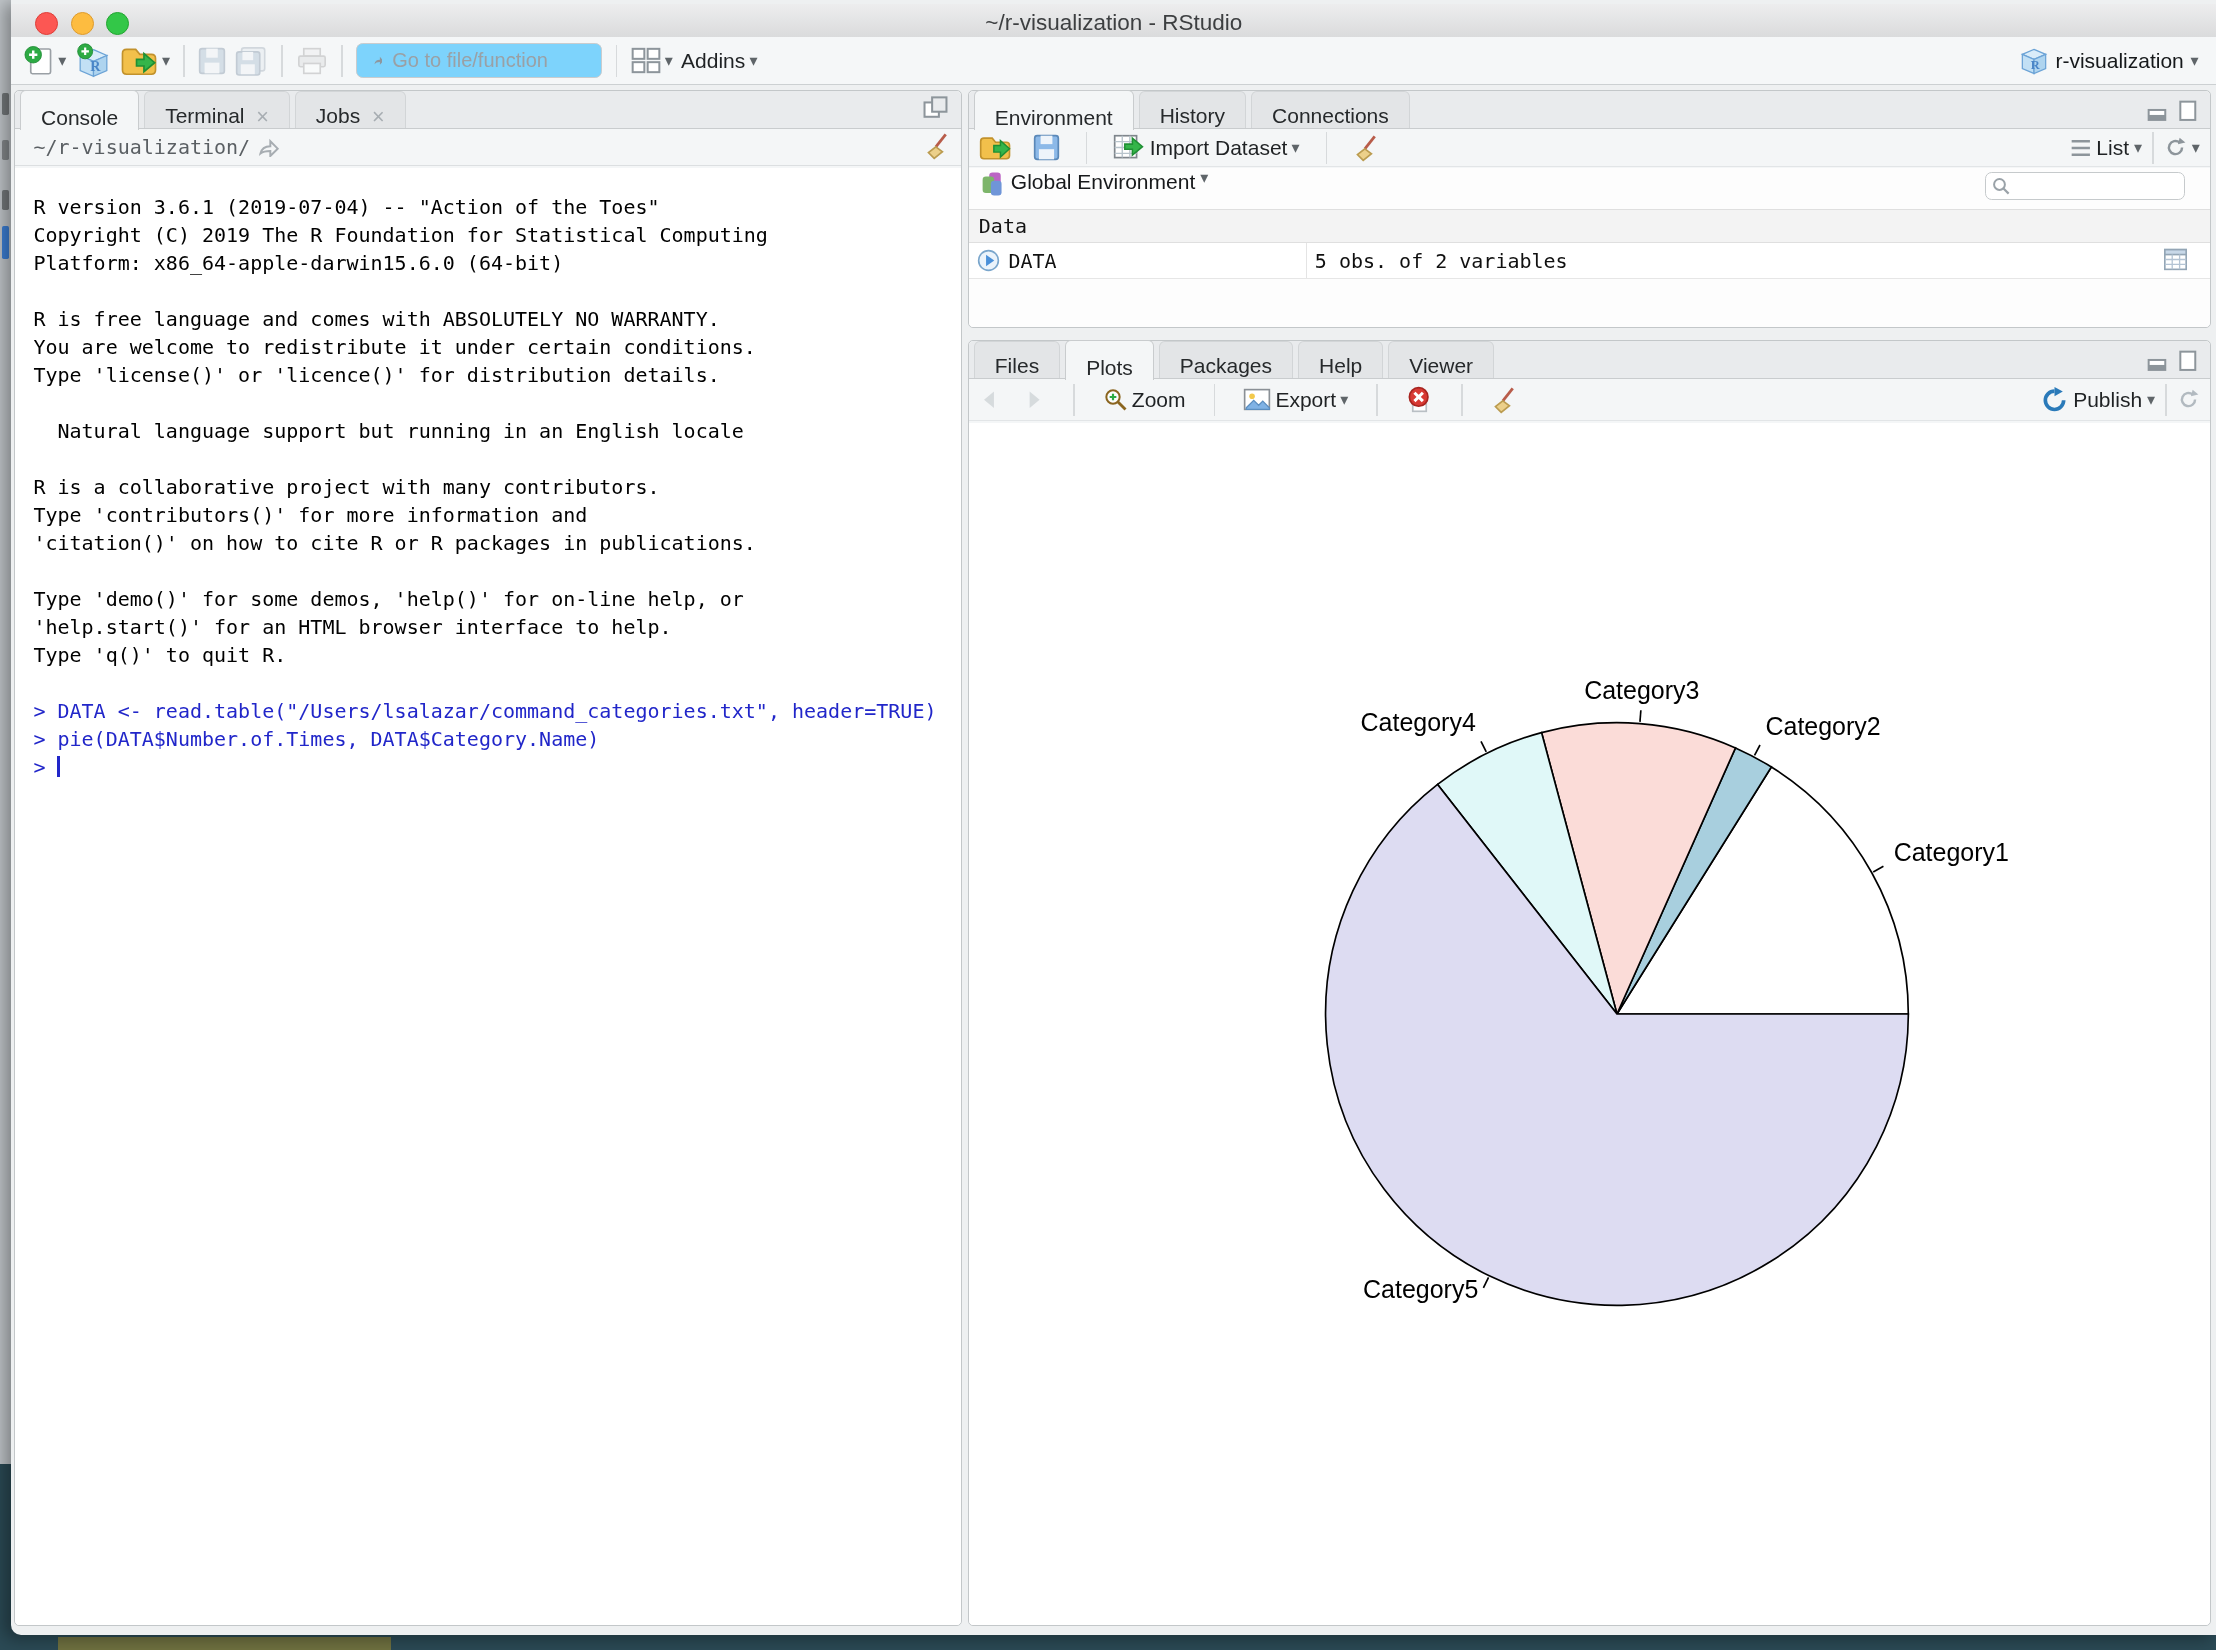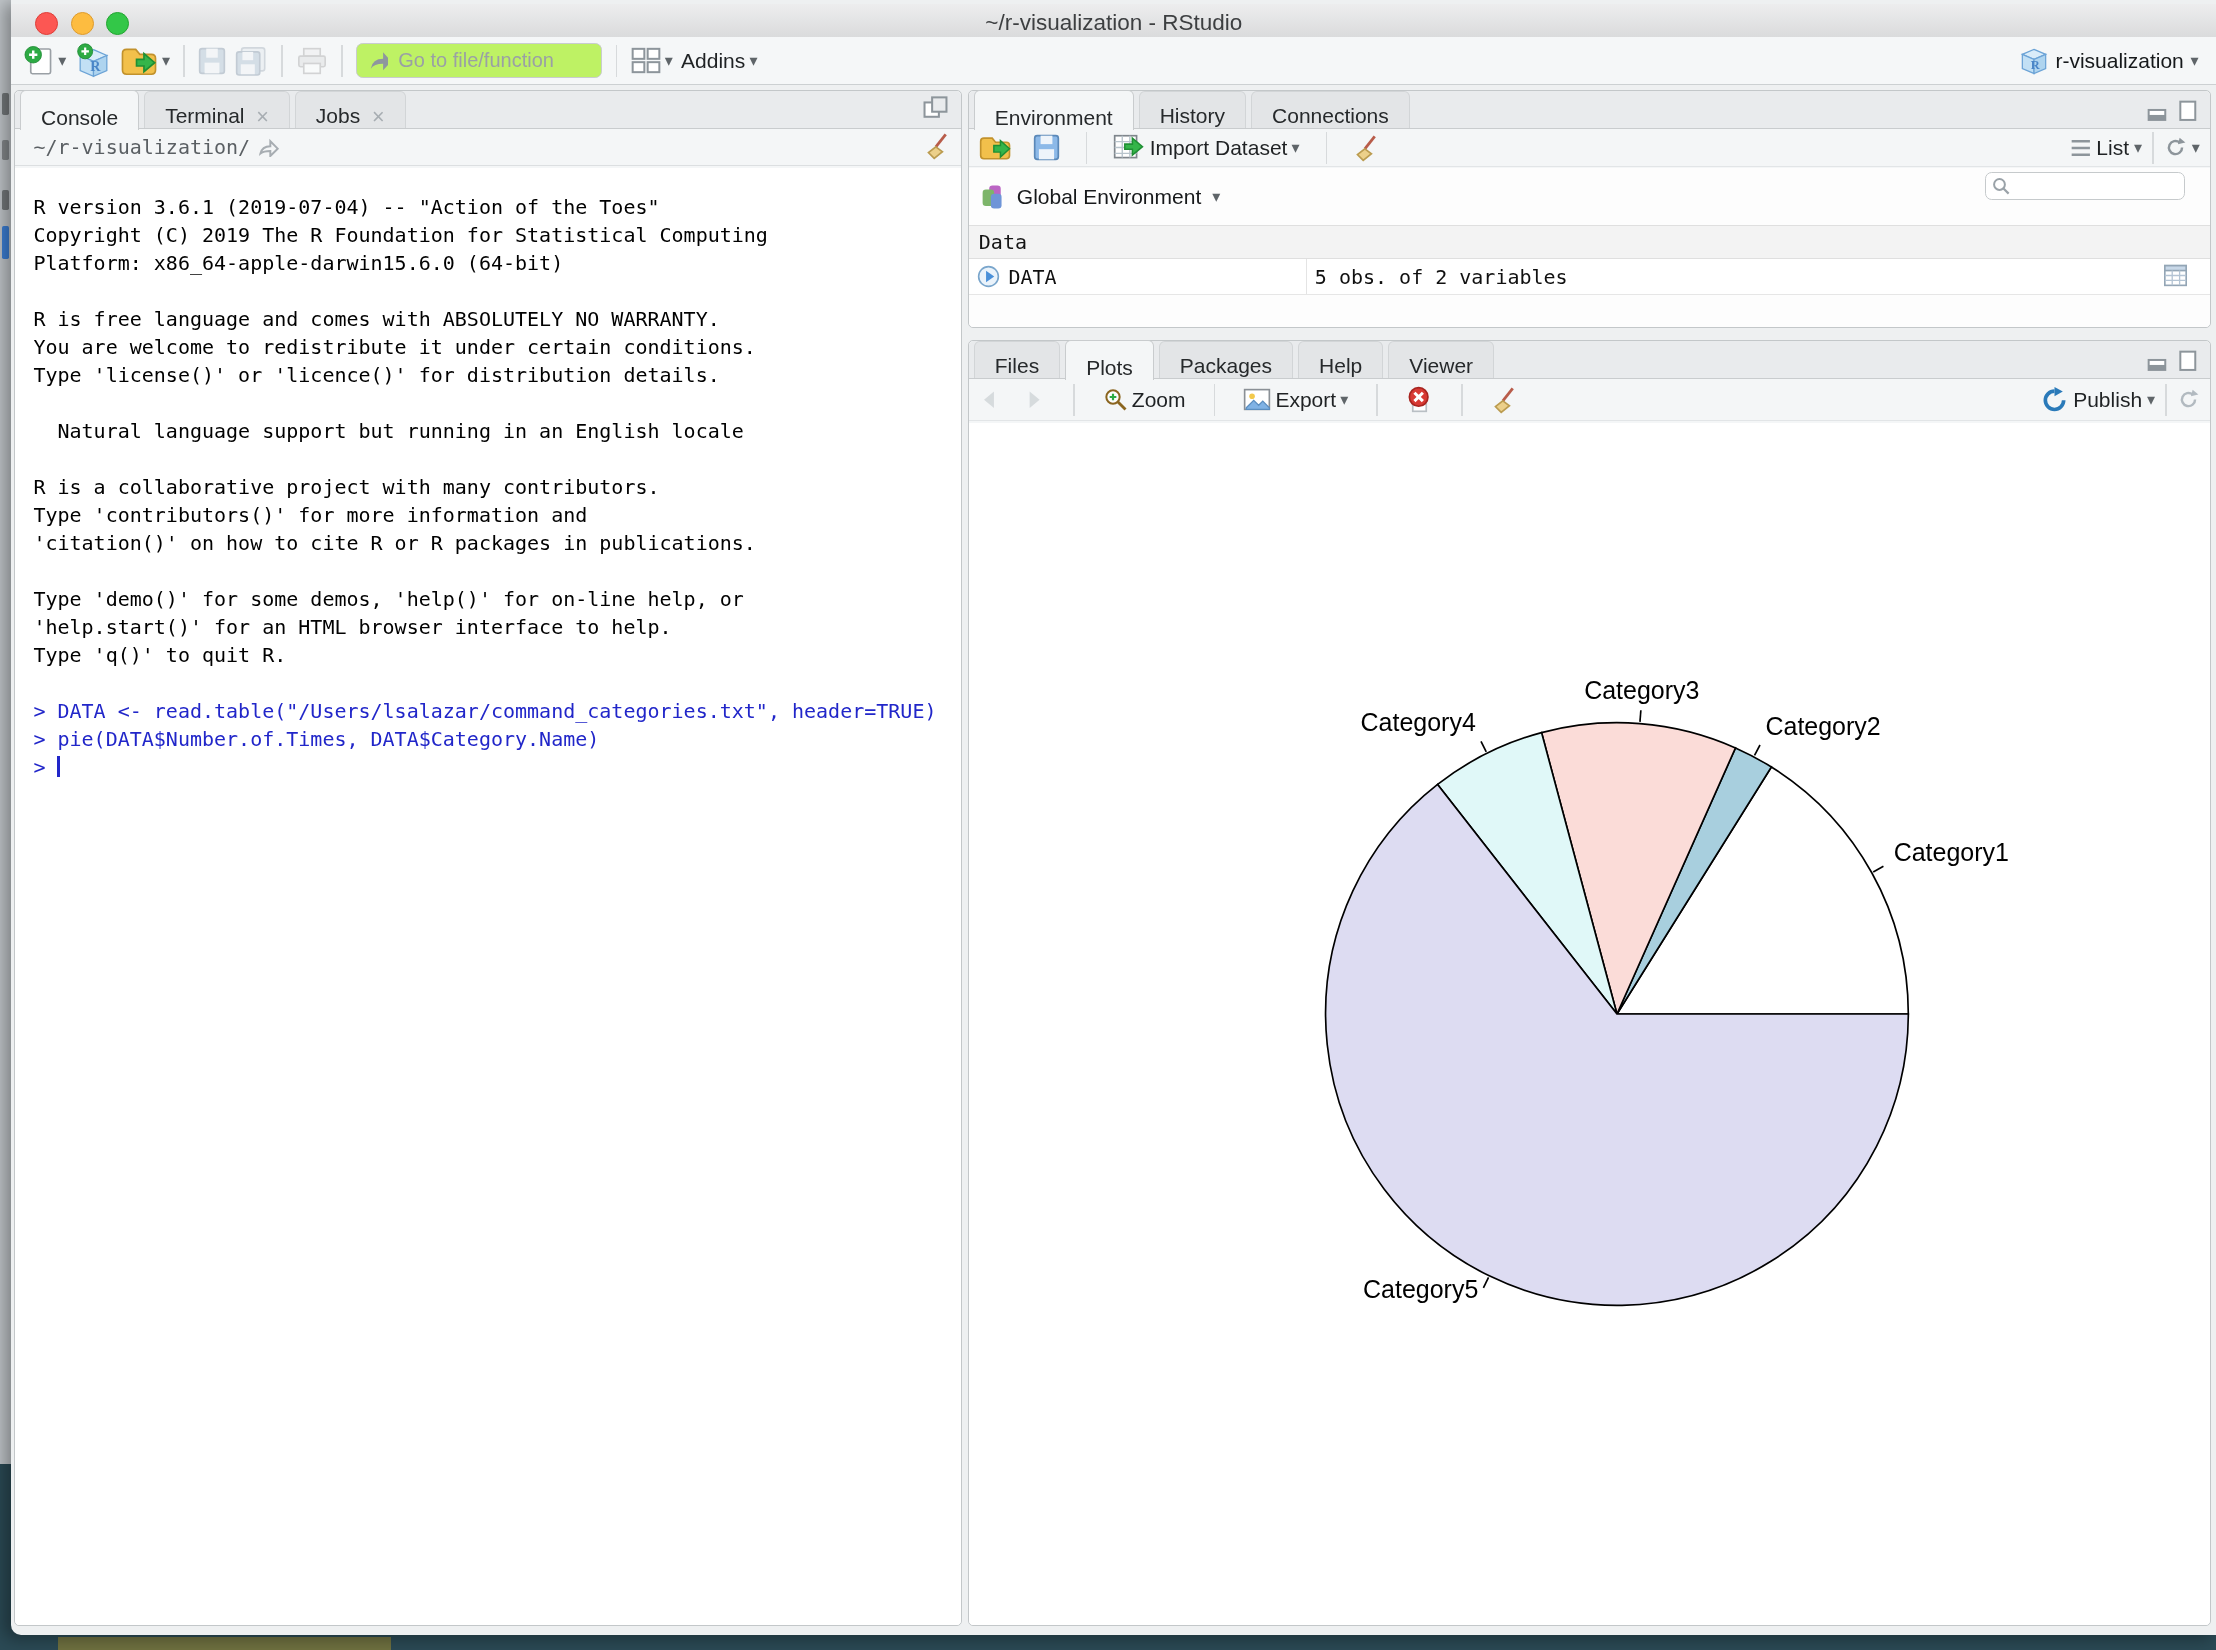--- a/index.html
+++ b/index.html
@@ -32,22 +32,22 @@
   .traffic{top:7.5px;width:21.6px;height:21.6px;border-radius:50%}
   #title-text{width:100%;text-align:center;line-height:37px;font-size:22.5px;color:#3d3f41}
 
   
   #main-toolbar{left:0;top:37px;width:100%;height:48px;background:#f5f7f8;
     border-bottom:1.7px solid #ccd0d2;display:flex;align-items:center;padding:0 13.3px;box-sizing:border-box;gap:8.3px}
   .tbtn{display:flex;align-items:center;gap:4.2px}
   .caret{font-size:16px;color:#5f6569;line-height:1}
   .vsep{width:1.7px;height:32px;background:#d7dadc;margin:0 5px}
   .disabled{opacity:.38;filter:grayscale(.55)}
-  #goto-box{display:flex;align-items:center;gap:8.3px;width:246px;height:35px;background:#bef264;
-    border:1.7px solid #c9ccce;border-radius:6.7px;padding:0 10px;box-sizing:border-box}
+  #goto-box{display:flex;align-items:center;gap:8.3px;width:246px;height:35px;background:#7dd3fc;
+    border:1.7px solid #c9ccce;border-radius:6.7px;padding:0 16px;box-sizing:border-box}
   #goto-input{border:none;outline:none;font-size:20px;color:#444;width:191px;background:transparent}
   #goto-input::placeholder{color:#9aa0a5}
   #project-btn{margin-left:auto;display:flex;align-items:center;gap:6.7px;padding-right:5px}
   #project-btn .plabel{font-size:21px;color:#16191b}
 
   
   .pane{background:#f4f6f7;border:1.7px solid #c3c7c9;border-radius:5px;overflow:visible}
   .tabstrip{position:absolute;left:0;top:0;width:100%;height:38px;background:#e9ebed;
     border-bottom:1.7px solid #c9ccce;border-radius:5px 5px 0 0;display:flex;align-items:flex-end;box-sizing:border-box}
   .tab{display:inline-flex;align-items:flex-end;height:37px;padding:0 20px;font-size:21px;color:#26292b;
@@ -69,21 +69,21 @@
   .cline.in,.cline.prompt{color:#2126c9}
   .cursor{display:inline-block;width:2.5px;height:21.6px;background:#2126c9;vertical-align:-3.3px}
 
   
   #env-pane{left:957px;top:90px;width:1241px;height:236px}
   #env-toolbar{top:38px;height:38px;border-bottom:1.7px solid #e2e5e7;gap:21px}
   .ilabel{font-size:21px;color:#1f2224}
   #env-right,#plots-right{margin-left:auto;display:flex;align-items:center;gap:5px}
   #env-content{position:absolute;left:0;top:77px;width:100%;height:calc(100% - 77px);
     background:#fdfdfd;border-radius:0 0 4.2px 4.2px;overflow:hidden}
-  #globalenv-row{display:flex;align-items:center;gap:11px;height:37px;padding:10px 10px;background:#fdfdfd}
+  #globalenv-row{display:flex;align-items:flex-start;gap:5px;height:37px;padding:2px 10px;background:#fdfdfd}
   #globalenv-label{font-size:21px;color:#17191b}
   #env-search{position:absolute;right:25px;top:4.2px;width:200px;height:28px;background:#fff;
     border:1.7px solid #c6cacc;border-radius:6.7px;display:flex;align-items:center;padding:0 6.7px;box-sizing:border-box;gap:5px}
   #env-search input{border:none;outline:none;width:150px;font-size:18.3px;background:transparent}
   #data-header{height:32px;background:#f3f3f3;border-top:0.8px solid #dfdfdf;border-bottom:0.8px solid #dfdfdf;
     display:flex;align-items:center;padding-left:10px;font-size:20px;color:#141414}
   #data-row{height:35px;background:#fff;border-bottom:0.8px solid #e6e6e6;display:flex;align-items:center;position:relative}
   #data-row .objname{font-size:20px;margin-left:8.3px;color:#101010}
   #data-col-divider{position:absolute;left:337px;top:0;width:0.8px;height:100%;background:#e4e4e4}
   #data-row .objval{position:absolute;left:346px;font-size:20px;color:#101010}

